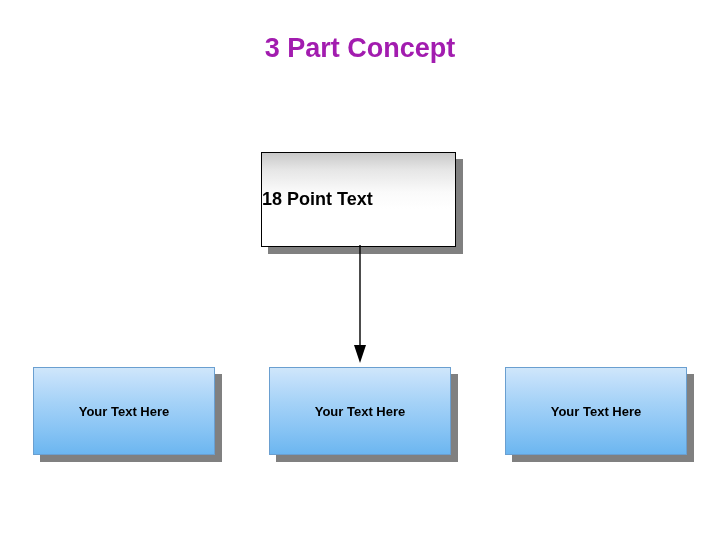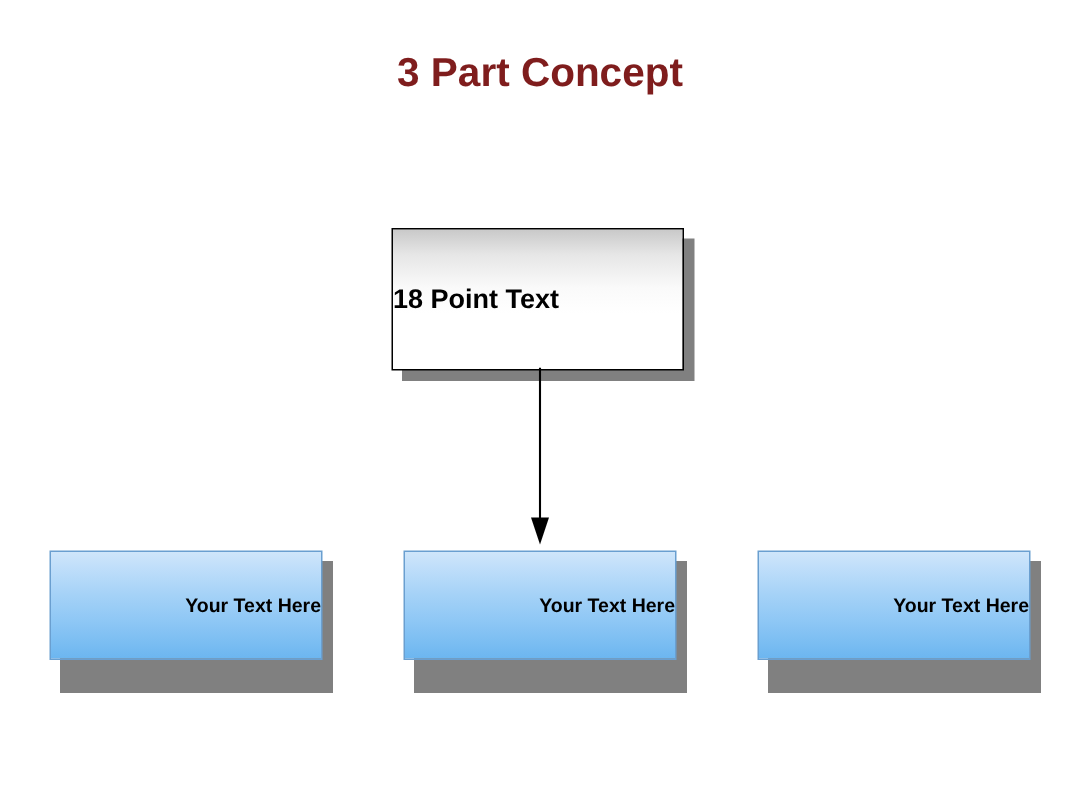--- a/index.html
+++ b/index.html
@@ -19,21 +19,21 @@
     height: 540px;
   }
   .title {
     position: absolute;
     left: 0;
     top: 33px;
     width: 720px;
     text-align: center;
     font-size: 27px;
     font-weight: bold;
-    color: #7f1d1d;
+    color: #a21caf;
     letter-spacing: 0px;
   }
 
   
   .box-shadow {
     position: absolute;
     background: #808080;
   }
   .top-box {
     position: absolute;
@@ -57,27 +57,27 @@
     font-size: 18px;
     font-weight: bold;
     color: #000000;
   }
 
   
   .bot-box {
     position: absolute;
     top: 367px;
     width: 182px;
-    height: 73px;
+    height: 88px;
     background: linear-gradient(to bottom, #cfe6fa 0%, #bfdefa 15%, #a5d2f7 40%, #8ec7f5 65%, #6cb6f0 100%);
     border: 1px solid #6a9fd0;
     box-sizing: border-box;
     display: flex;
     align-items: center;
-    justify-content: flex-end;
+    justify-content: center;
   }
   .bot-box-shadow {
     top: 374px;
     width: 182px;
     height: 88px;
   }
   .bot-box-label {
     font-size: 13px;
     font-weight: bold;
     color: #000000;

